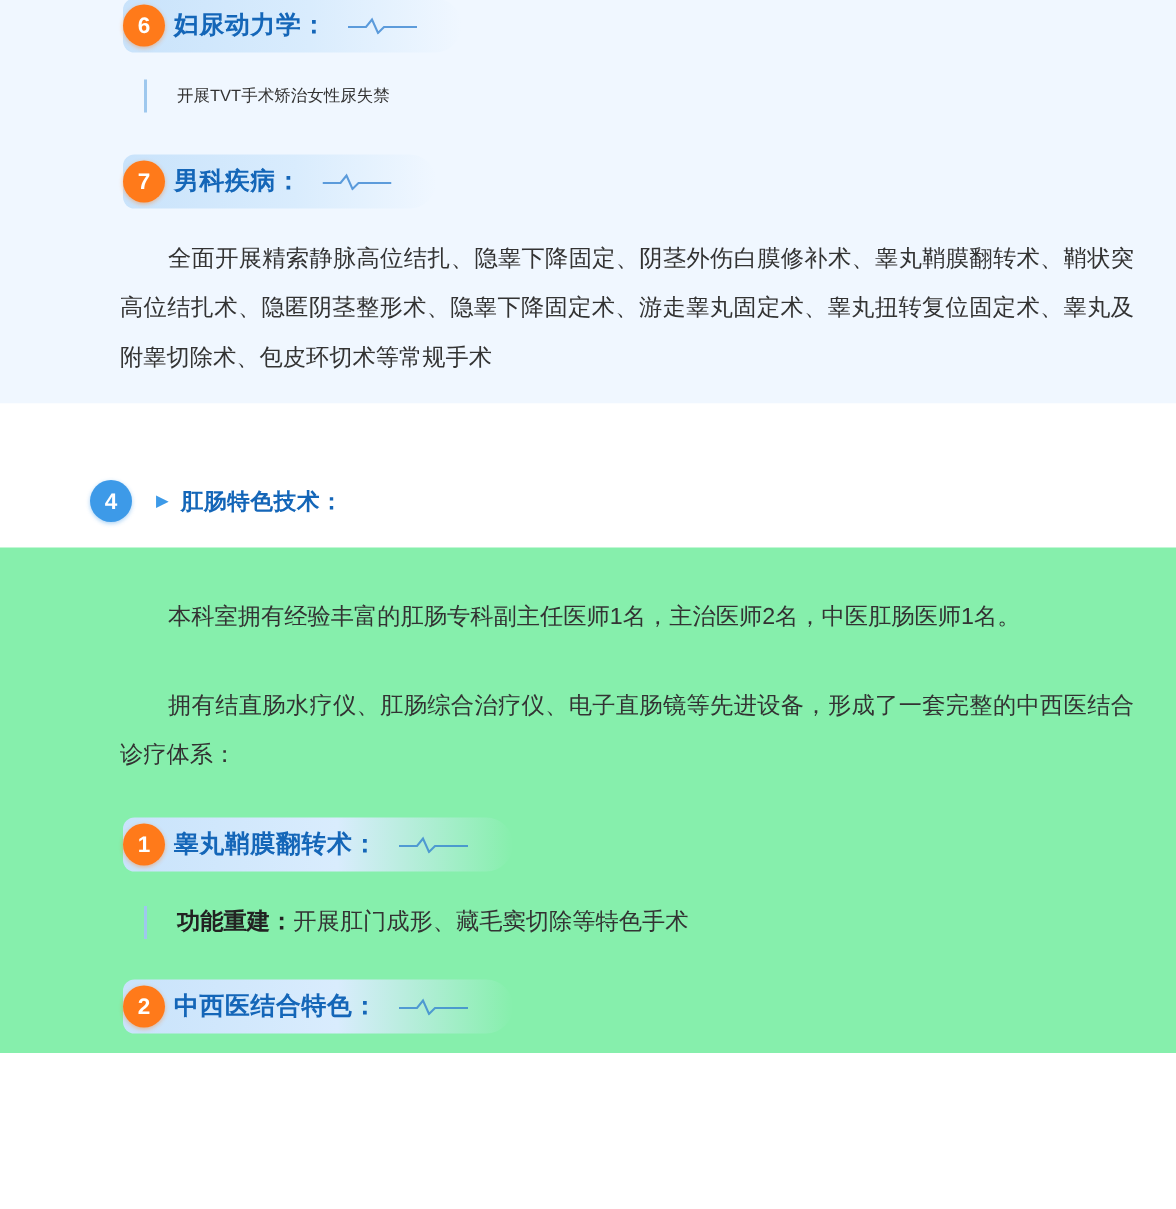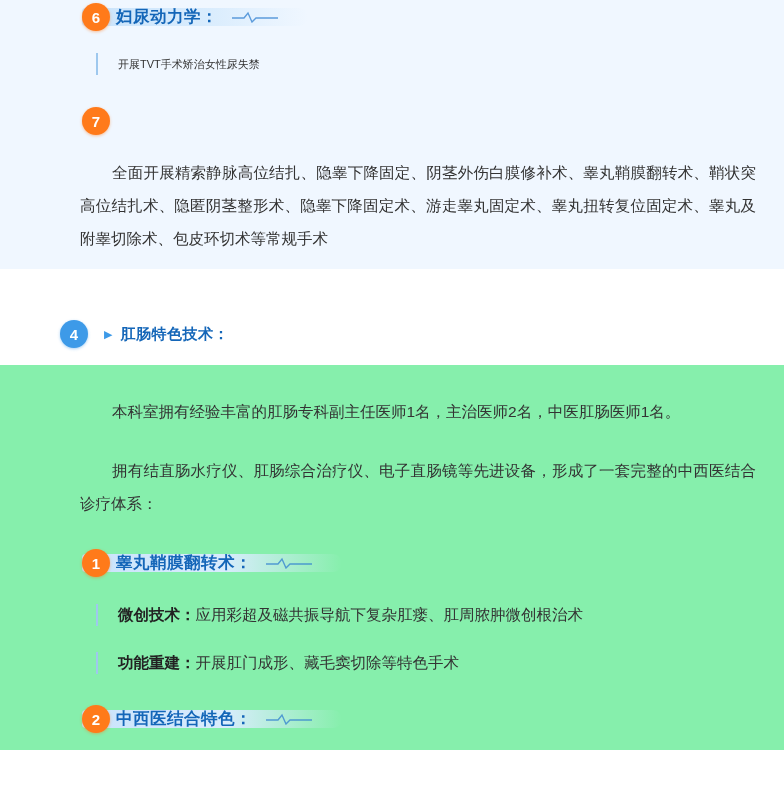--- a/index.html
+++ b/index.html
@@ -30,21 +30,21 @@
   .pill-row {
     display: flex;
     align-items: center;
     margin: 0 0 0 82px;
     position: relative;
     height: 34px;
   }
   .pill-bg {
     display: flex;
     align-items: center;
-    height: 18px;
+    height: 36px;
     padding: 0 30px 0 34px;
     background: linear-gradient(to right, #c9e3fb 0%, #d9ecfd 55%, rgba(232,244,254,0) 100%);
     border-radius: 17px 40px 40px 17px;
   }
   .pill-num {
     position: absolute;
     left: 0;
     top: 3px;
     width: 28px;
     height: 28px;
@@ -178,20 +178,28 @@
             <polyline points="0,7 12,7 16,2 20,11 24,7 46,7" fill="none" stroke="#2f7fd0" stroke-width="1.4"></polyline>
           </svg>
       </span>
     </div>
   </div>
 
   <div class="quote-line">开展TVT手术矫治女性尿失禁</div>
 
   <div class="pill-row" style="margin-top:26px">
     <div class="pill-num">7</div>
+    <div class="pill-bg">
+      <span class="pill-title">男科疾病：</span>
+      <span class="pill-wave">
+        <svg width="46" height="12" viewBox="0 0 46 12">
+            <polyline points="0,7 12,7 16,2 20,11 24,7 46,7" fill="none" stroke="#2f7fd0" stroke-width="1.4"></polyline>
+          </svg>
+      </span>
+    </div>
   </div>
 
   <div class="para para-indent" style="margin-top:18px">全面开展精索静脉高位结扎、隐睾下降固定、阴茎外伤白膜修补术、睾丸鞘膜翻转术、鞘状突高位结扎术、隐匿阴茎整形术、隐睾下降固定术、游走睾丸固定术、睾丸扭转复位固定术、睾丸及附睾切除术、包皮环切术等常规手术</div>
 </div>
 
 <div class="gap"></div>
 
 <div class="main-head">
   <div class="main-num">4</div>
   <span class="main-arrow">▶</span>
@@ -209,23 +217,20 @@
       <span class="pill-title">睾丸鞘膜翻转术：</span>
       <span class="pill-wave">
         <svg width="46" height="12" viewBox="0 0 46 12">
             <polyline points="0,7 12,7 16,2 20,11 24,7 46,7" fill="none" stroke="#2f7fd0" stroke-width="1.4"></polyline>
           </svg>
       </span>
     </div>
   </div>
 
 
-  <div class="topic-line">
-    <span class="topic-label">微创技术：</span><span>应用彩超及磁共振导航下复杂肛瘘、肛周脓肿微创根治术</span>
-  </div>
 
   <div class="topic-line">
     <span class="topic-label">功能重建：</span><span>开展肛门成形、藏毛窦切除等特色手术</span>
   </div>
 
   <div class="pill-row" style="margin-top:26px">
     <div class="pill-num">2</div>
     <div class="pill-bg">
       <span class="pill-title">中西医结合特色：</span>
       <span class="pill-wave">

